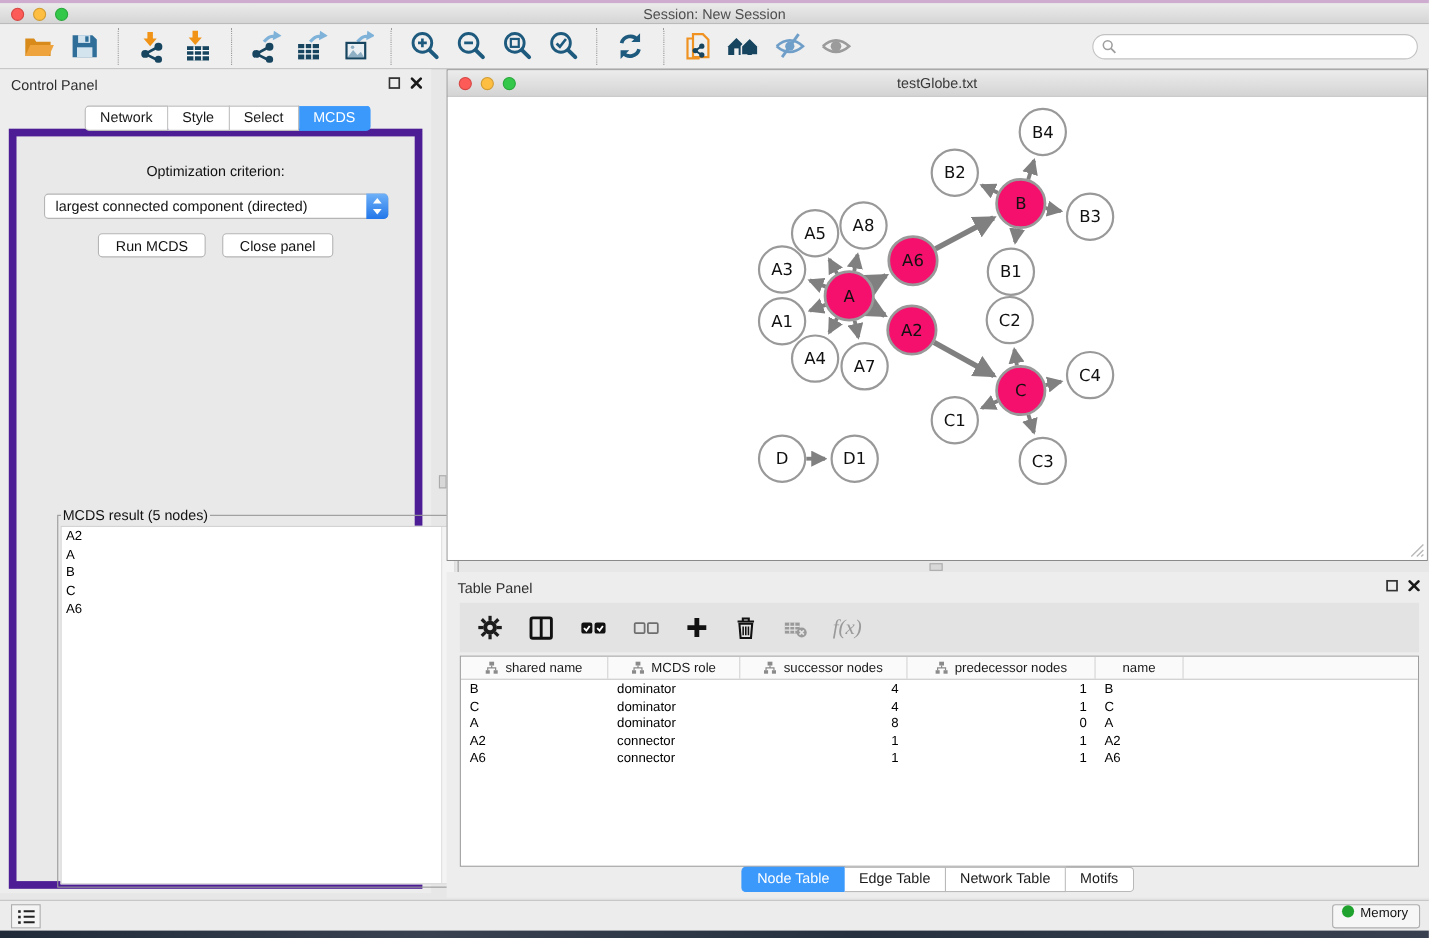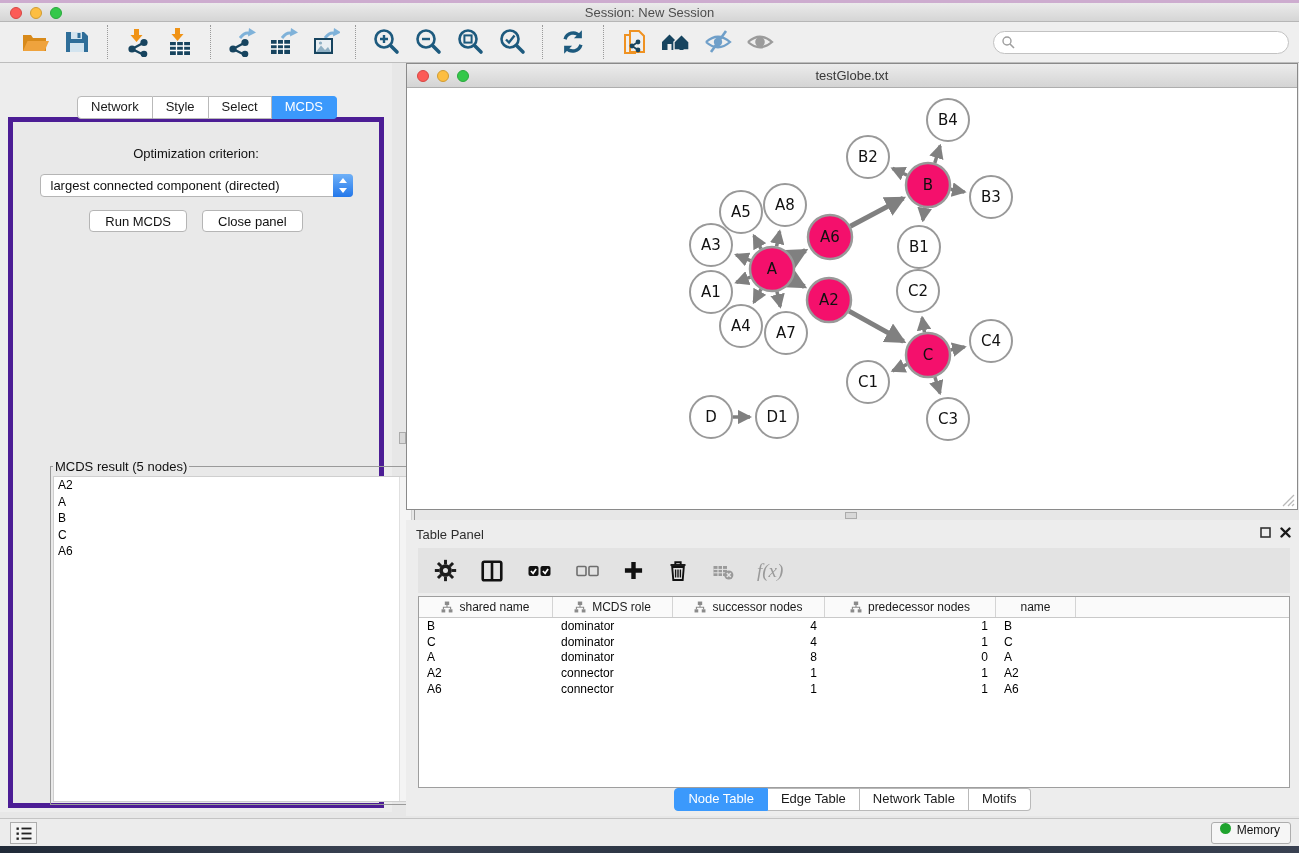--- a/index.html
+++ b/index.html
@@ -28,21 +28,21 @@
   .searchbox { margin-left:auto; margin-right:10px; width:296px; height:23px; background:#fff;
                border:1px solid #c2c2c2; border-radius:12px; display:flex; align-items:center; padding-left:7px; }
   .searchbox input { border:none; outline:none; flex:1; height:19px; font-size:12px; background:transparent; }
 
   
   .control-panel { position:absolute; left:0; top:63px; width:392px; height:749px; background:#ededed; }
   .panel-head { position:absolute; left:0; top:0; right:0; height:26px; }
   .panel-head .panel-title { position:absolute; left:10px; top:7px; font-size:13px; color:#2e2e2e; }
   .panel-head .panel-icons { position:absolute; right:8px; top:7px; display:flex; gap:9px; align-items:center; }
   .cp-pane { position:absolute; left:8px; top:54px; width:376px; height:691px;
-             background:#e9e9e9; border:5px solid #4c1d95; }
+             background:#e9e9e9; border:7px solid #4c1d95; }
   .cp-tabs { position:absolute; left:77px; top:33px; display:flex; z-index:2; }
   .tab { background:#fff; border:1px solid #b9b9b9; border-left-width:0; padding:3px 13px 4px;
          font-size:13px; color:#1a1a1a; line-height:14px; white-space:nowrap; }
   .tab:first-child { border-left-width:1px; border-radius:4px 0 0 4px; }
   .tab:last-child { border-radius:0 4px 4px 0; }
   .tab.active { background:#3b99fc; border-color:#3b99fc; color:#fff; }
   .opt-label { text-align:center; margin-top:24px; font-size:13px; color:#111; }
   .combo { position:relative; margin:13px auto 0; width:313px; height:23px; background:#fff;
            border:1px solid #b5b5b5; border-radius:4px; font-size:13px; color:#111;
            line-height:21px; padding-left:10px; }
@@ -250,20 +250,31 @@
     <div class="searchbox">
       <svg width="15" height="15" viewBox="0 0 15 15">
         <circle cx="6" cy="6" r="4" fill="none" stroke="#9e9e9e" stroke-width="1.4"></circle>
         <line x1="9" y1="9" x2="13" y2="13" stroke="#9e9e9e" stroke-width="1.6"></line>
       </svg>
       <input type="text" placeholder="" style="">
     </div>
   </div>
 
   <div class="control-panel">
+    <div class="panel-head">
+      <span class="panel-title">Control Panel</span>
+      <span class="panel-icons">
+        <svg width="11" height="11" viewBox="0 0 11 11">
+          <rect x="1" y="1" width="9" height="9" fill="none" stroke="#333" stroke-width="1.6"></rect>
+        </svg>
+        <svg width="11" height="11" viewBox="0 0 11 11">
+          <path d="M1.5 1.5 L9.5 9.5 M9.5 1.5 L1.5 9.5" stroke="#1a1a1a" stroke-width="2.4" stroke-linecap="round"></path>
+        </svg>
+      </span>
+    </div>
     <div class="cp-tabs" id="cp-tabs">
         <div class="tab">Network</div>
         <div class="tab">Style</div>
         <div class="tab">Select</div>
         <div class="tab active">MCDS</div>
       </div>
     <div class="cp-pane">
       <div class="opt-label">Optimization criterion:</div>
       <div class="combo">
         <span>largest connected component (directed)</span>

